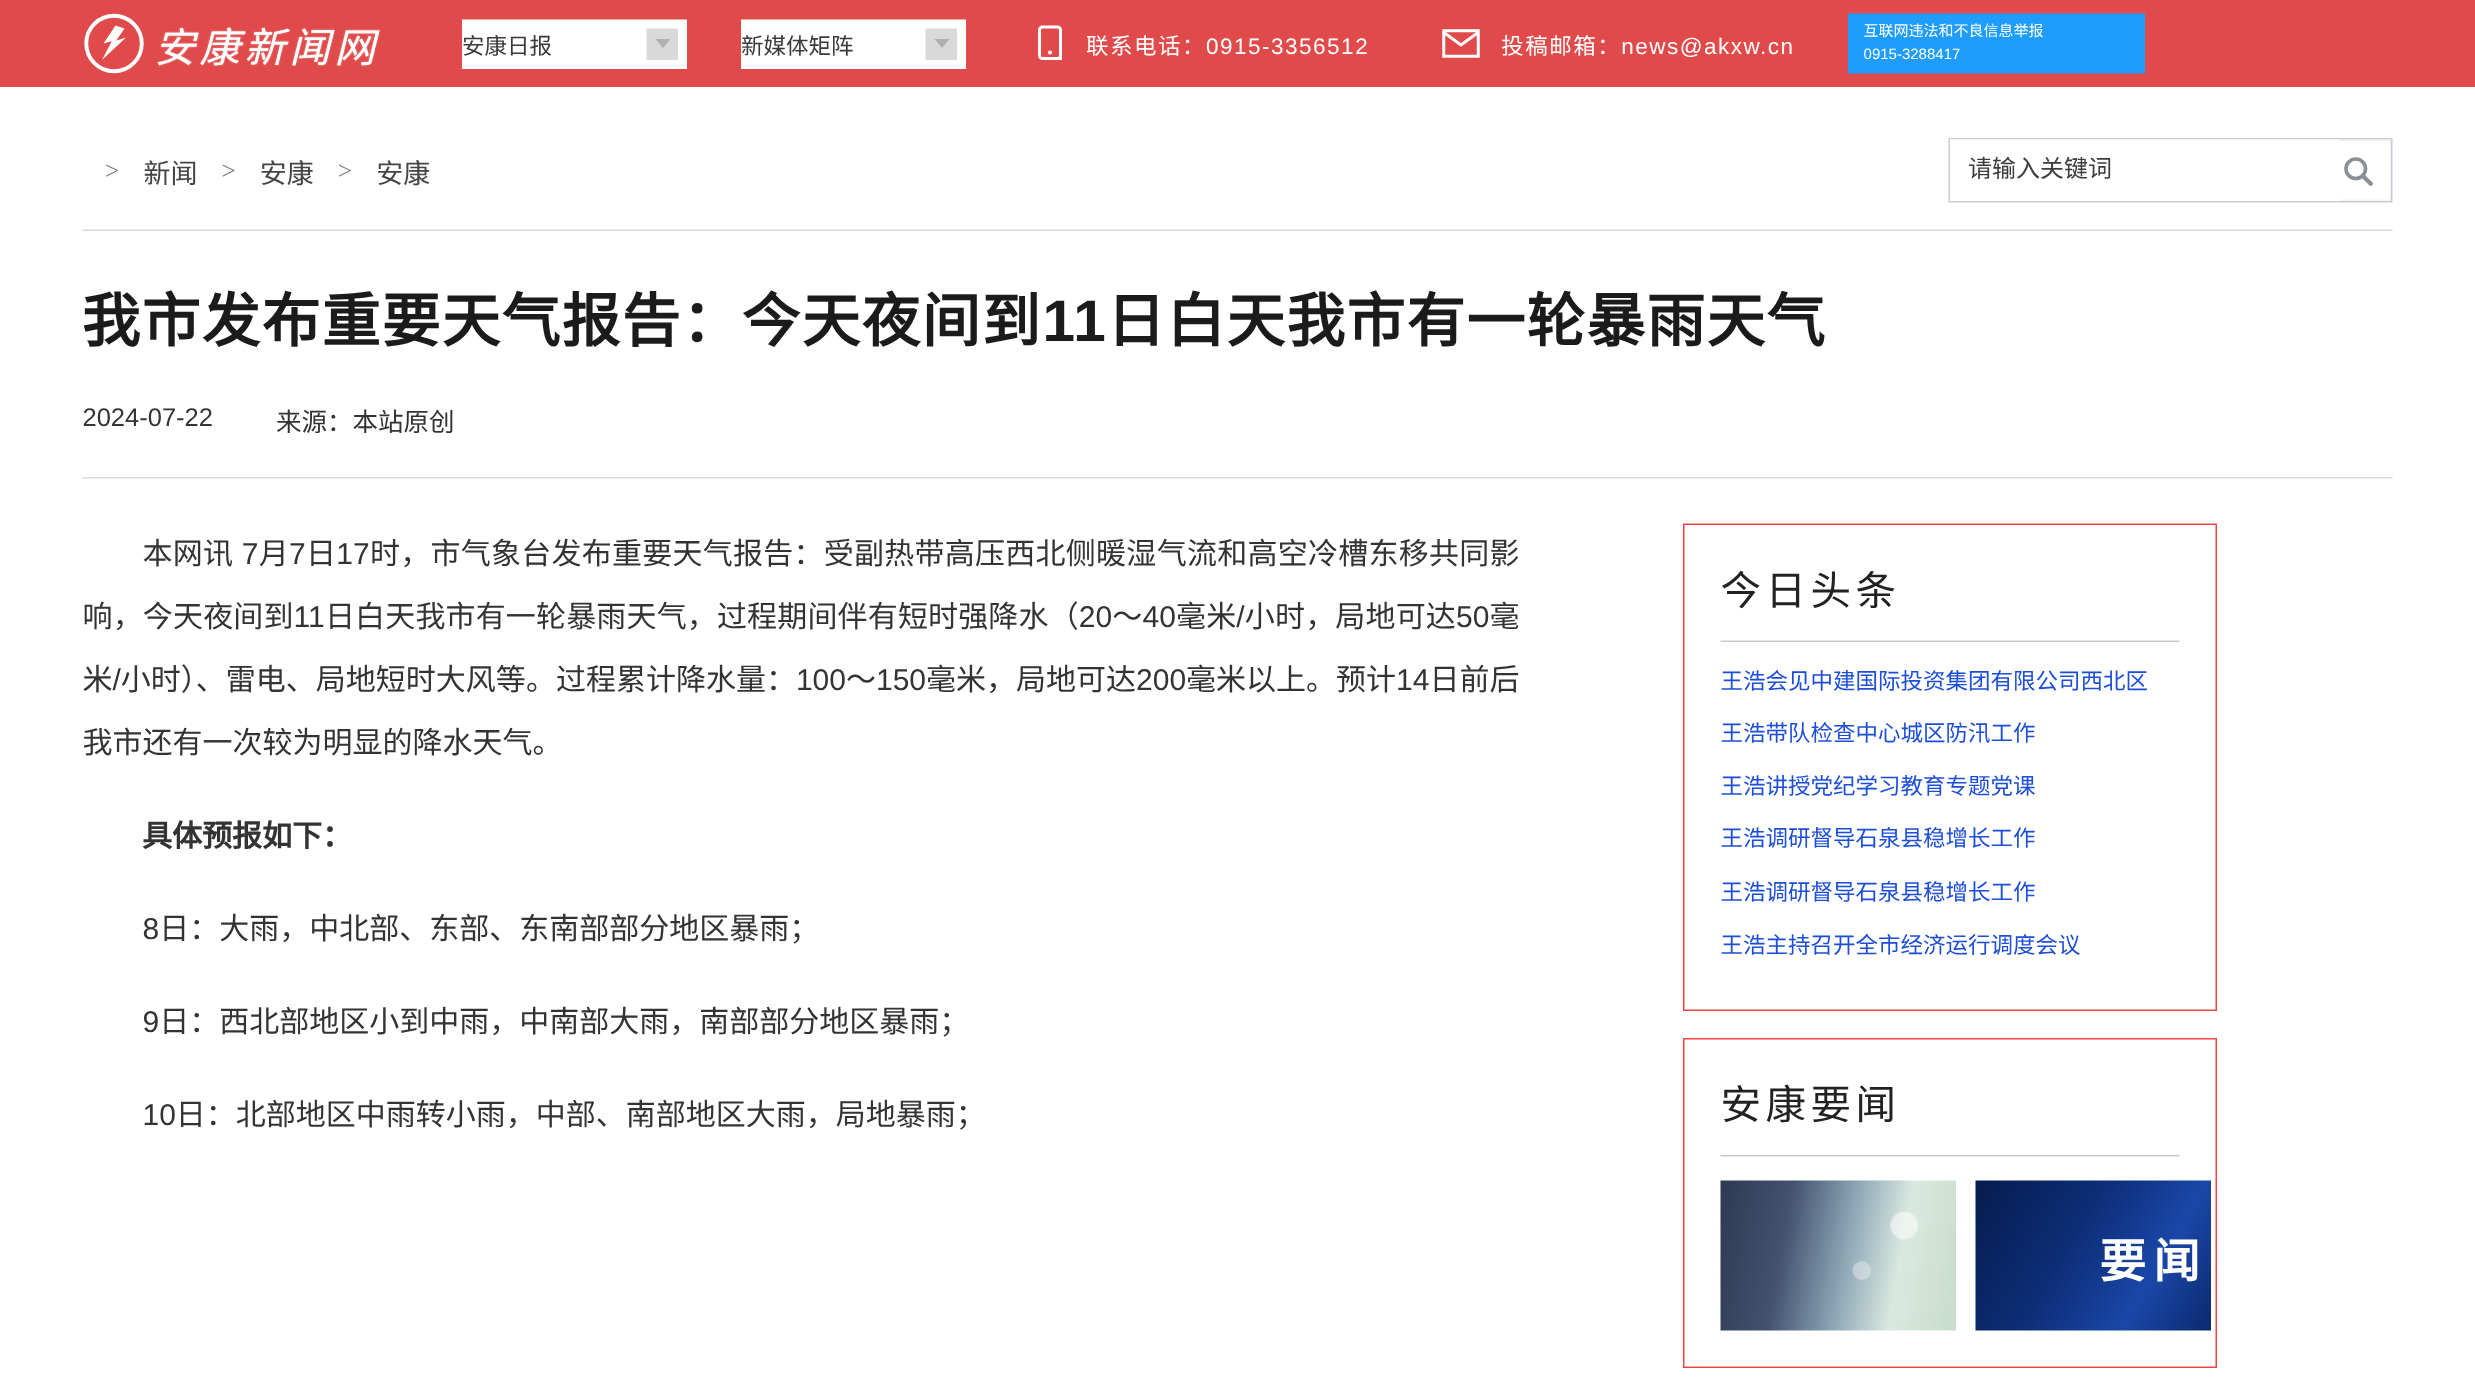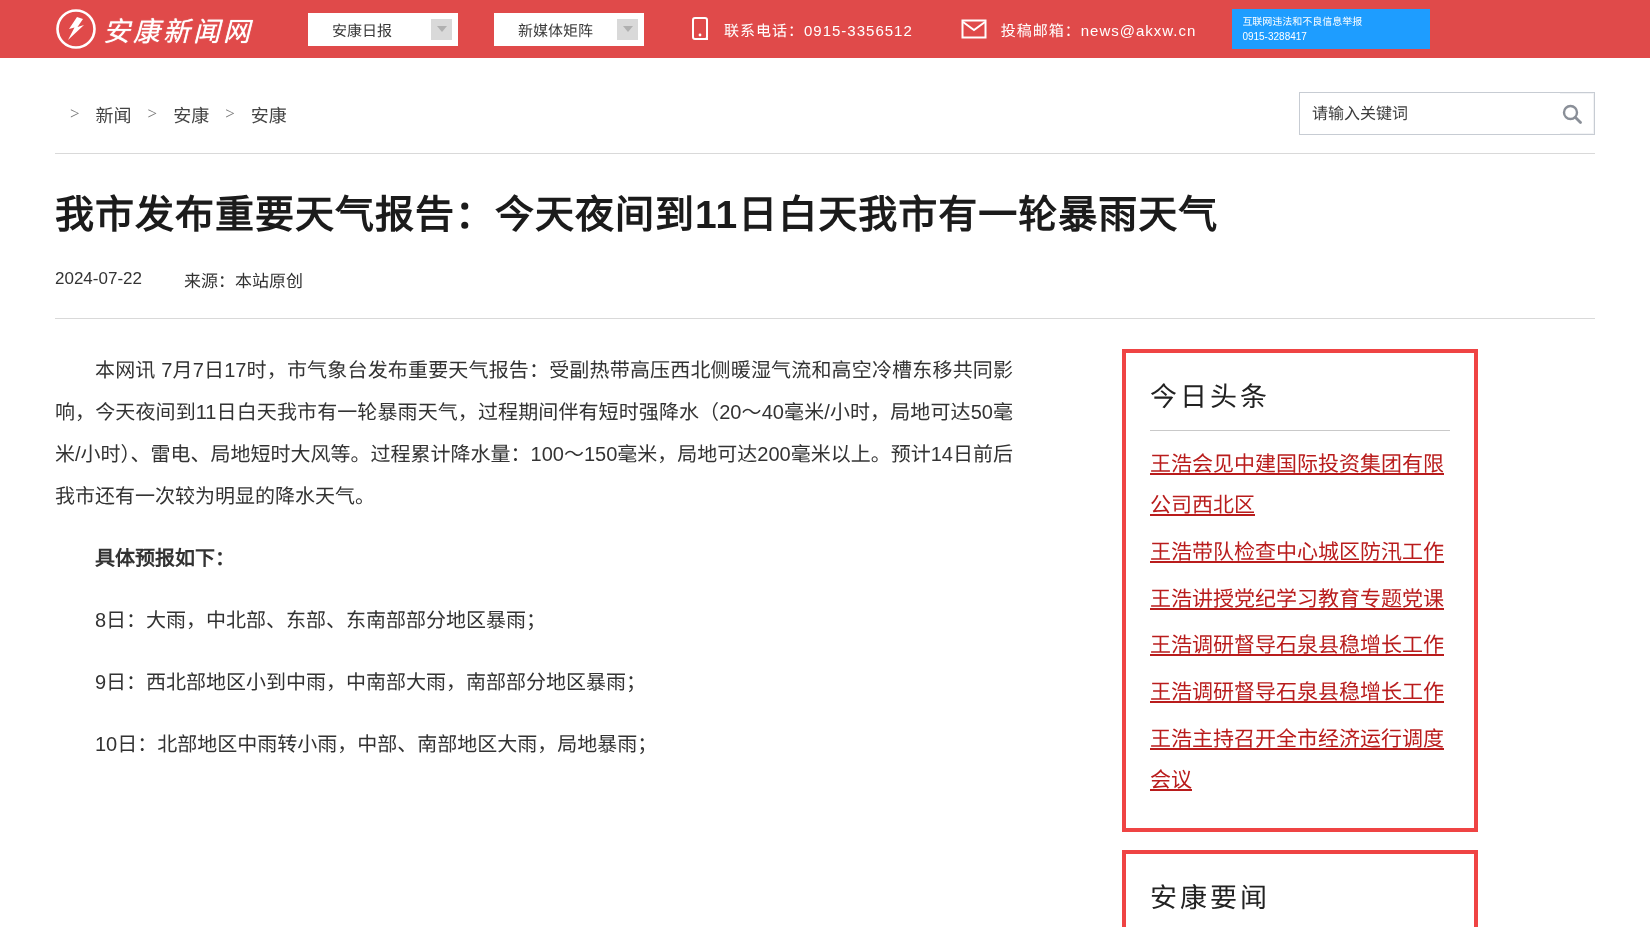--- a/index.html
+++ b/index.html
@@ -8,21 +8,21 @@
 
   
   .header { height: 58px; background: #e04a4a; display: flex; align-items: center;
     padding: 0 30px 0 55px; }
   .logo { display: flex; align-items: center; width: 200px; cursor: pointer; }
   .logo-circle { width: 42px; height: 42px; flex: 0 0 auto; }
   .logo-text { font-family: "Liberation Serif", serif; font-style: italic; font-weight: normal;
     font-size: 27px; color: #fff; letter-spacing: 3px; margin-left: 6px; white-space: nowrap;
     text-shadow: 0 0 1px rgba(255,255,255,.9); }
   .hdr-select { width: 150px; height: 33px; background: #fff; display: flex; align-items: center;
-    justify-content: space-between; padding-left: 24px; font-size: 15px; color: #3a3a3a;
+    justify-content: space-between; padding-left: 0; font-size: 15px; color: #3a3a3a;
     cursor: pointer; }
   .hdr-select .arrow-box { width: 21px; height: 21px; background: #d9d9d9; margin-right: 6px;
     display: flex; align-items: center; justify-content: center; }
   .tri-down { width: 0; height: 0; border-left: 5px solid transparent;
     border-right: 5px solid transparent; border-top: 6px solid #b0b0b0; }
   .sel-1 { margin-left: 53px; }
   .sel-2 { margin-left: 36px; }
   .hdr-contact { display: flex; align-items: center; color: #fff; font-size: 15px;
     letter-spacing: 1px; white-space: nowrap; }
   .hdr-contact .ic { margin-right: 14px; display: flex; }
@@ -58,27 +58,27 @@
   .meta-row .meta-src { margin-left: 42px; }
 
   .content-row { display: flex; margin: 0 55px; padding-top: 30px; align-items: flex-start; }
   .article-body { width: 958px; font-size: 20px; color: #333; line-height: 2.1;
     text-align: justify; }
   .article-body p { text-indent: 2em; margin-bottom: 20px; }
   .article-body p.bold { font-weight: 700; }
 
   
   .sidebar { width: 356px; margin-left: 109px; flex: 0 0 auto; }
-  .side-box { border: 4px solid #ef4444; background: #fff; padding: 22px 24px 24px; }
+  .side-box { border: 1px solid #ef4444; background: #fff; padding: 22px 24px 24px; }
   .side-box + .side-box { margin-top: 18px; }
   .side-title { font-family: "Liberation Serif", serif; font-weight: 400; font-size: 27px;
     color: #222; letter-spacing: 3px; }
   .side-rule { border: none; border-top: 1px solid #c9c9c9; margin: 16px 0 10px; }
-  .side-list { list-style: none; font-family: "Liberation Serif", serif; font-size: 21px;
-    color: #b91c1c; text-decoration: underline; }
+  .side-list { list-style: none; font-family: "Liberation Serif", serif; font-size: 15px;
+    color: #1d4ed8; }
   .side-list li { line-height: 1.95; padding: 3px 0; cursor: pointer; }
   .thumb-row { display: flex; gap: 13px; margin-top: 16px; }
   .thumb { width: 157px; height: 100px; flex: 0 0 auto; cursor: pointer; }
   .thumb-rain { background:
       radial-gradient(circle at 78% 30%, rgba(255,255,255,.55) 0 6%, transparent 7%),
       radial-gradient(circle at 60% 60%, rgba(255,255,255,.35) 0 5%, transparent 6%),
       linear-gradient(100deg, #2e3a52 0%, #435270 28%, #8aa4b4 52%, #d9e9e0 74%, #c7dccb 100%); }
   .thumb-blue { background: linear-gradient(120deg, #071c4e 0%, #0d2d76 40%, #1a47a8 72%, #0b2a6e 100%);
     display: flex; align-items: center; justify-content: flex-end; padding: 0 2px 0 0; }
   .thumb-blue .t-label { color: #fff; font-weight: 800; font-size: 31px; letter-spacing: 5px;

